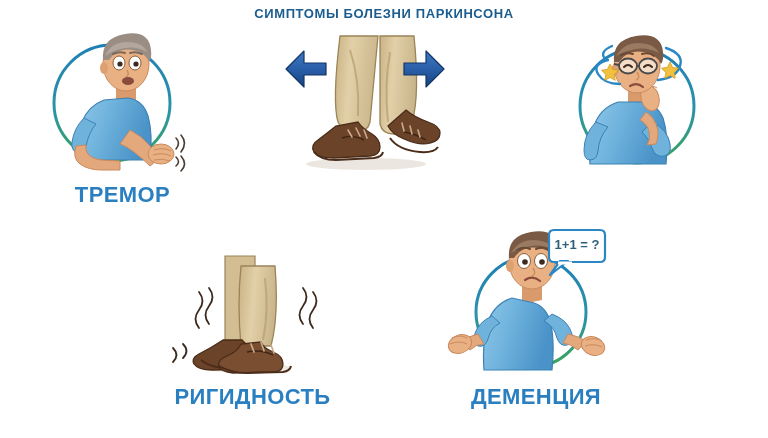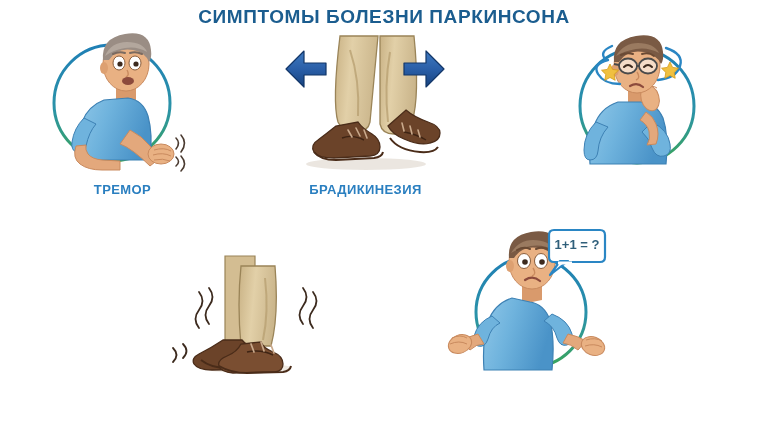--- a/index.html
+++ b/index.html
@@ -16,39 +16,39 @@
     height: 438px;
     background: #ffffff;
     overflow: hidden;
   }
   .title {
     position: absolute;
     top: 6px;
     left: 0;
     width: 768px;
     text-align: center;
-    font-size: 19px;
+    font-size: 13px;
     font-weight: bold;
     letter-spacing: 0.6px;
     color: #1b5d8f;
     font-family: "Liberation Sans", sans-serif;
   }
   .panel {
     position: absolute;
   }
   .panel-art {
     position: absolute;
     left: 0;
     top: 0;
   }
   .panel-label {
     position: absolute;
     width: 100%;
     text-align: center;
-    font-size: 13px;
+    font-size: 22px;
     font-weight: bold;
     letter-spacing: 0.4px;
     color: #2a7fc0;
     font-family: "Liberation Sans", sans-serif;
     white-space: nowrap;
   }
   
   #panel-tremor        { left: 30px;  top: 26px;  width: 185px; height: 190px; }
   #panel-bradykinesia  { left: 258px; top: 26px;  width: 215px; height: 190px; }
   #panel-instability   { left: 520px; top: 22px;  width: 235px; height: 194px; }
@@ -169,21 +169,20 @@
       </g>
 
       <g>
         <path d="M46 37 l0 -12 l-18 18 l18 18 l0 -12 l22 0 l0 -12 z" fill="url(#arrowg)" stroke="#123668" stroke-width="1.2" stroke-linejoin="round"></path>
       </g>
 
       <g>
         <path d="M168 25 l0 12 l-22 0 l0 12 l22 0 l0 12 l18 -18 z" fill="url(#arrowg)" stroke="#123668" stroke-width="1.2" stroke-linejoin="round"></path>
       </g>
     </svg>
-    <div class="panel-label">БРАДИКИНЕЗИЯ</div>
   </div>
 
   <div class="panel" id="panel-instability">
     <svg class="panel-art" width="235" height="155" viewBox="0 0 235 155">
       <defs>
         <linearGradient id="ring3" x1="0.5" y1="0" x2="0.5" y2="1">
           <stop offset="0%" stop-color="#1f7fb5"></stop>
           <stop offset="55%" stop-color="#2b93a8"></stop>
           <stop offset="100%" stop-color="#3aa559"></stop>
         </linearGradient>
@@ -274,20 +273,21 @@
 
       <g stroke="#3c2a1e" stroke-width="1.8" fill="none" stroke-linecap="round">
         <path d="M54 40 q7 9 0 18 q-7 9 0 18"></path>
         <path d="M44 44 q7 9 0 18 q-7 9 0 18"></path>
         <path d="M148 40 q7 9 0 18 q-7 9 0 18"></path>
         <path d="M158 44 q7 9 0 18 q-7 9 0 18"></path>
         <path d="M28 96 q7 7 0 14"></path>
         <path d="M18 100 q7 7 0 14"></path>
       </g>
     </svg>
+    <div class="panel-label">РИГИДНОСТЬ</div>
   </div>
 
   <div class="panel" id="panel-dementia">
     <svg class="panel-art" width="200" height="160" viewBox="0 0 200 160">
       <defs>
         <linearGradient id="ring5" x1="0.5" y1="0" x2="0.5" y2="1">
           <stop offset="0%" stop-color="#1f7fb5"></stop>
           <stop offset="55%" stop-color="#2b93a8"></stop>
           <stop offset="100%" stop-color="#3aa559"></stop>
         </linearGradient>
@@ -334,15 +334,16 @@
         <path d="M89 58 q8 -5 15 1" stroke="#8c4a3c" stroke-width="2.2" fill="none" stroke-linecap="round"></path>
       </g>
 
       <g>
         <path d="M118 8 q-5 0 -5 5 l0 22 q0 5 5 5 l46 0 q5 0 5 -5 l0 -22 q0 -5 -5 -5 z" fill="#ffffff" stroke="#2a86c4" stroke-width="2.2"></path>
         <path d="M124 39 l-10 14 l18 -14 z" fill="#ffffff" stroke="#2a86c4" stroke-width="2.2" stroke-linejoin="round"></path>
         <path d="M122 41 l14 0" stroke="#ffffff" stroke-width="3"></path>
         <text x="141" y="27" text-anchor="middle" font-family="Liberation Sans, sans-serif" font-size="13" font-weight="bold" fill="#2f5f7a">1+1 = ?</text>
       </g>
     </svg>
+    <div class="panel-label">ДЕМЕНЦИЯ</div>
   </div>
 
 </div>
 
 </body></html>

